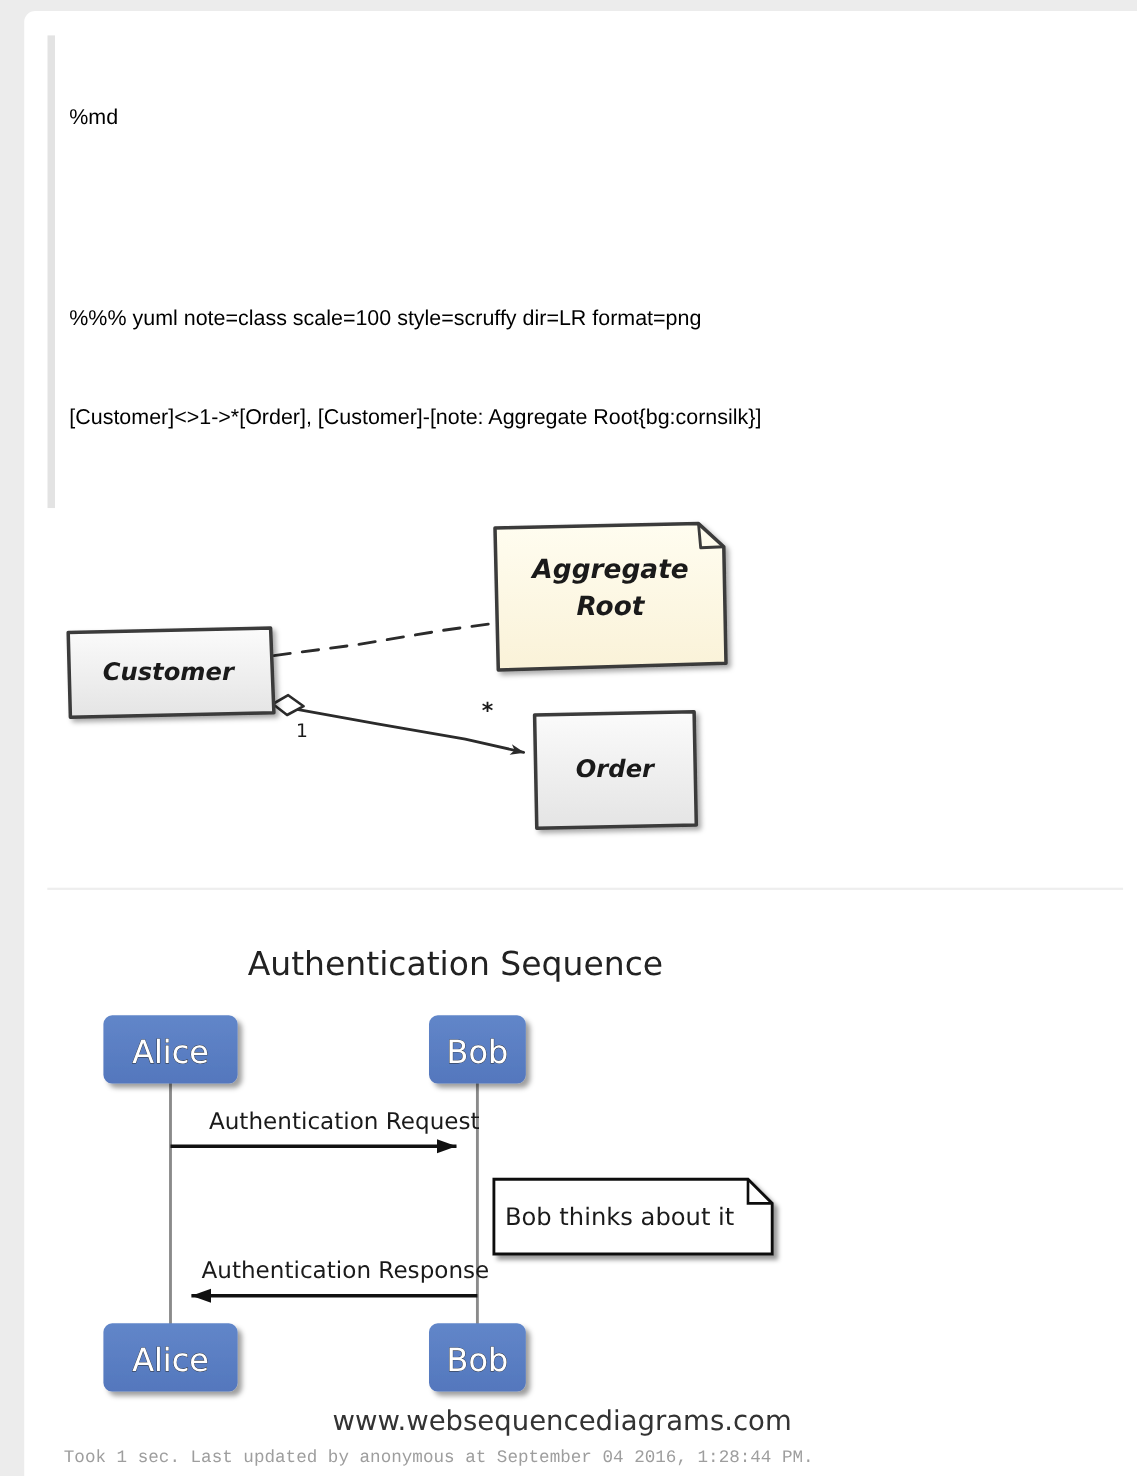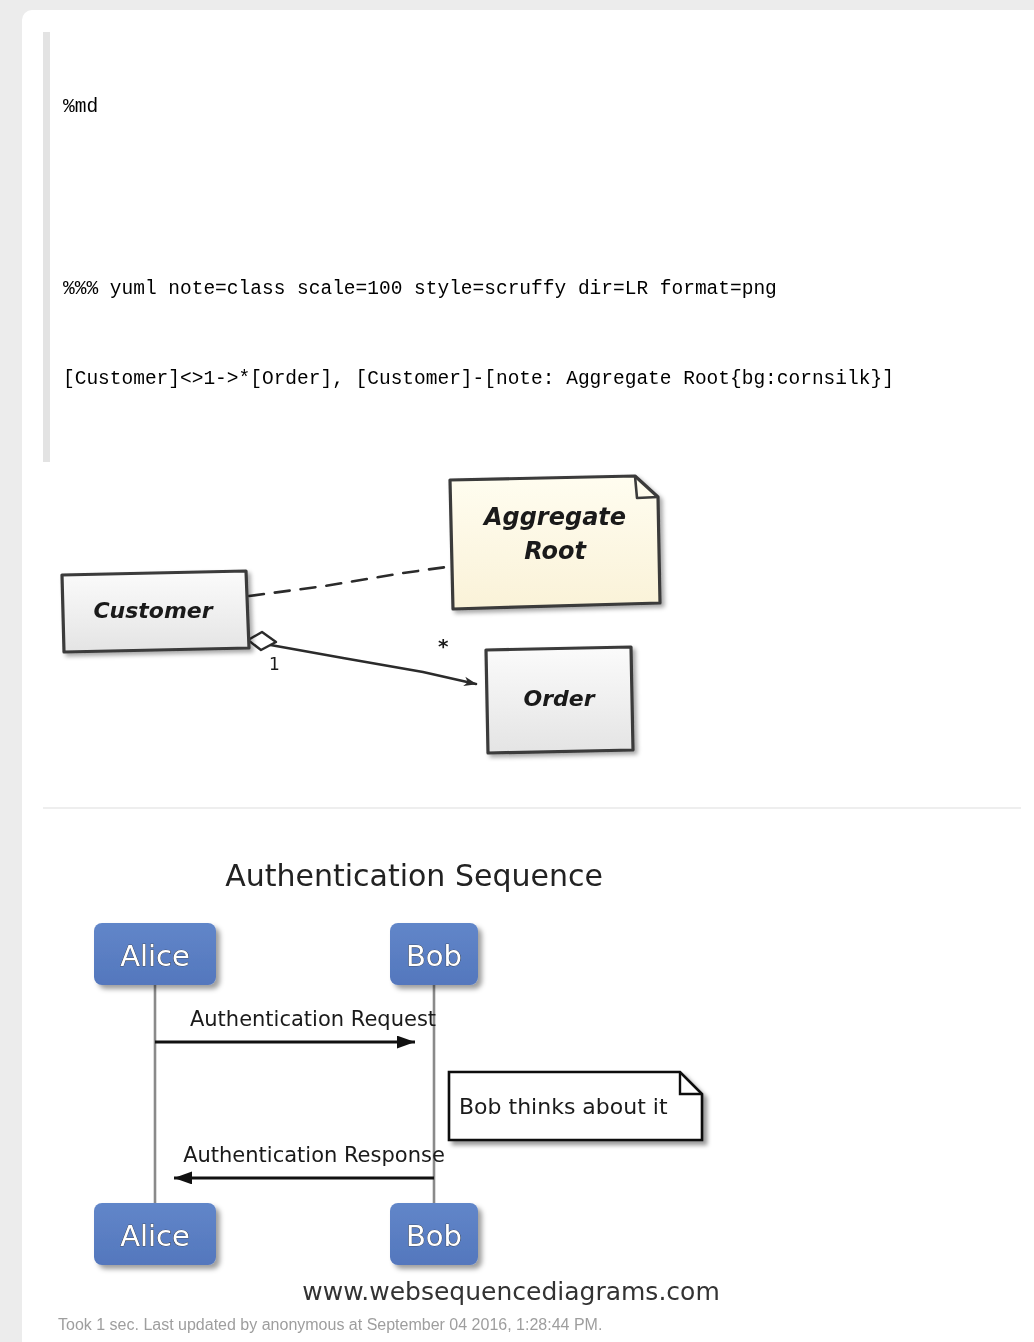--- a/index.html
+++ b/index.html
@@ -43,21 +43,21 @@
     top: 0px;
     width: 7px;
     height: 430px;
     background: #e3e3e3;
   }
   .code-lines {
     position: absolute;
     left: 20px;
     top: 0px;
     width: 950px;
-    font-family: Liberation Mono, monospace;
+    font-family: Liberation Sans, sans-serif;
     font-size: 19.5px;
     line-height: 30.2px;
     color: #000000;
     white-space: pre;
     letter-spacing: 0px;
   }
   .code-line { height: 30.2px; }
   .code-line.blank { color: transparent; }
 
   
@@ -95,21 +95,21 @@
   }
   .seq-canvas { position: absolute; left: 0; top: 0; }
 
   
   .status-bar {
     position: absolute;
     left: 36px;
     top: 1306px;
     width: 940px;
     height: 24px;
-    font-family: Liberation Sans, sans-serif;
+    font-family: Liberation Mono, monospace;
     font-size: 16px;
     color: #9e9e9e;
     white-space: nowrap;
   }
 </style>
 </head>
 <body>
 
 <div class="paragraph-card">
 

